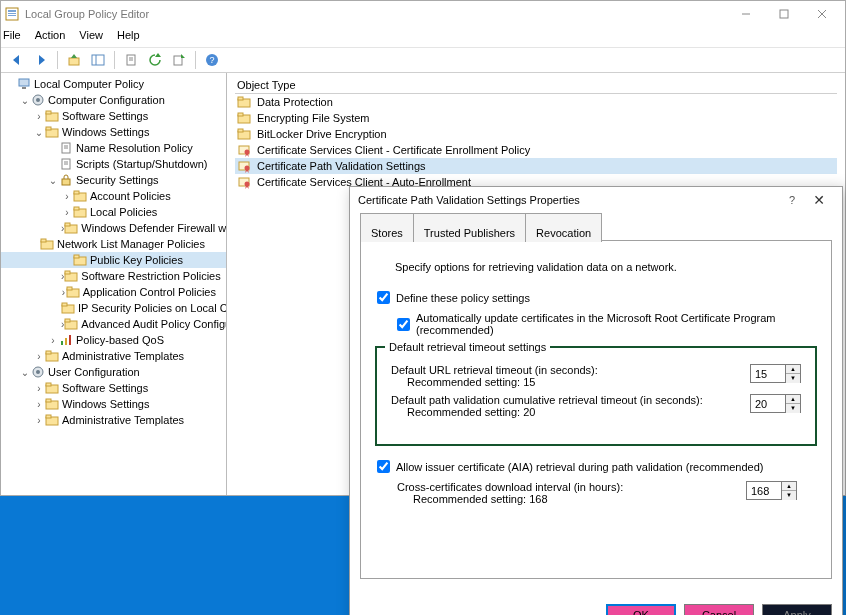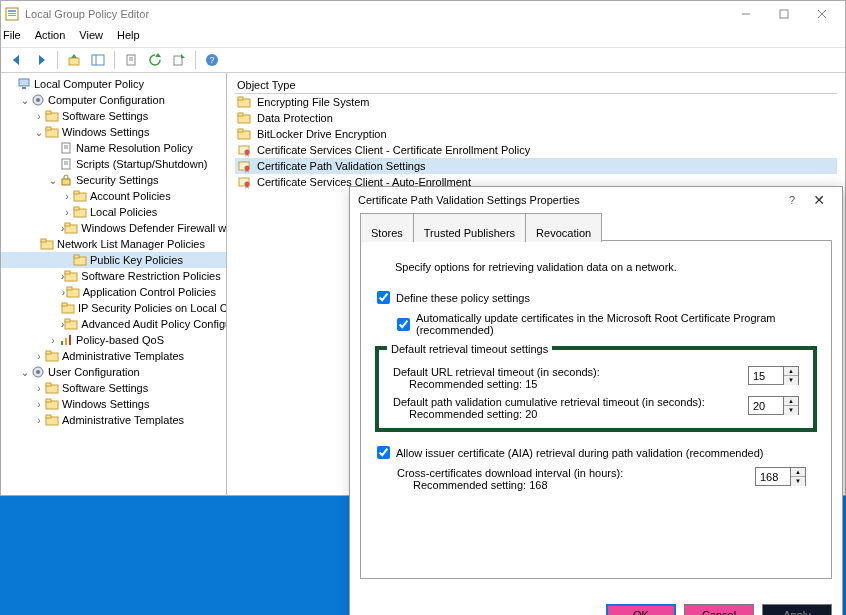--- a/index.html
+++ b/index.html
@@ -42,21 +42,21 @@
   .dlg-title .x { width: 30px; text-align: center; font-size: 14px; color: #333; }
   .dlg-body { flex: 1; padding: 6px 10px 0 10px; }
   .tabs { display: flex; align-items: flex-end; border-bottom: 1px solid #a0a0a0; height: 22px; }
   .tab { padding: 3px 10px 4px; border: 1px solid #a0a0a0; border-bottom: none; margin-right: -1px; background: #fff; position: relative; top: 1px; }
   .tab:not(.active) { background: #f4f4f4; top: 2px; padding-top:13px; padding-bottom:3px; }
   .tab.active { border-bottom: 1px solid #fff; }
   .tab-content { border: 1px solid #a0a0a0; border-top: none; padding: 14px 14px; height: 338px; }
   .desc { margin: 6px 20px 18px; }
   .cb-row { display: flex; align-items: center; gap: 6px; margin: 4px 0; }
   .cb-row input[type=checkbox] { margin: 0; }
-  .group { border: 4px solid #14532d; padding: 10px 10px 2px; margin: 10px 0 14px; position: relative; }
+  .group { border: 2px solid #14532d; padding: 10px 10px 20px; margin: 10px 0 14px; position: relative; }
   .group > .legend { position: absolute; top: -7px; left: 8px; background: #fff; padding: 0 4px; font-size: 11px; }
   .num-row { display: flex; align-items: flex-start; margin: 6px 4px; }
   .num-row .txt { flex: 1; }
   .rec { color: #000; margin-left: 16px; }
   .spinner { display: flex; align-items: center; border: 1px solid #7a7a7a; height: 19px; background: #fff; }
   .spinner input { border: none; width: 34px; padding: 0 4px; font-size: 11px; outline: none; }
   .spin-btns { display: flex; flex-direction: column; border-left: 1px solid #7a7a7a; }
   .spin-btns div { width: 14px; height: 9px; display: flex; align-items: center; justify-content: center; font-size: 6px; background: #f0f0f0; }
   .spin-btns div:first-child { border-bottom: 1px solid #aaa; }
   .dlg-btns { height: 40px; display: flex; justify-content: flex-end; align-items: center; gap: 8px; padding: 0 10px; }
@@ -387,30 +387,30 @@
     <div class="list-pane">
       <div class="list-header">Object Type</div>
       <div id="list-rows">
           <div class="list-row">
             <span class="lic">
               <svg width="14" height="14">
                 <rect x="1" y="4" width="12" height="8" fill="#fbe39b" stroke="#c8a03a"></rect>
                 <rect x="1" y="2" width="5" height="3" fill="#fbe39b" stroke="#c8a03a"></rect>
               </svg>
             </span>
-            <span class="lbl">Encrypting File System</span>
+            <span class="lbl">Data Protection</span>
           </div>
           <div class="list-row">
             <span class="lic">
               <svg width="14" height="14">
                 <rect x="1" y="4" width="12" height="8" fill="#fbe39b" stroke="#c8a03a"></rect>
                 <rect x="1" y="2" width="5" height="3" fill="#fbe39b" stroke="#c8a03a"></rect>
               </svg>
             </span>
-            <span class="lbl">Data Protection</span>
+            <span class="lbl">Encrypting File System</span>
           </div>
           <div class="list-row">
             <span class="lic">
               <svg width="14" height="14">
                 <rect x="1" y="4" width="12" height="8" fill="#fbe39b" stroke="#c8a03a"></rect>
                 <rect x="1" y="2" width="5" height="3" fill="#fbe39b" stroke="#c8a03a"></rect>
               </svg>
             </span>
             <span class="lbl">BitLocker Drive Encryption</span>
           </div>
@@ -502,21 +502,21 @@
               </div>
           </div>
         </div>
       </div>
 
       <div class="cb-row" style="margin-left:2px;">
         <input type="checkbox" checked="" style="">
         <span>Allow issuer certificate (AIA) retrieval during path validation (recommended)</span>
       </div>
 
-      <div class="num-row" style="margin:8px 11px 0 22px;">
+      <div class="num-row" style="margin:8px 20px 0 22px;">
         <div class="txt">
           <div>Cross-certificates download interval (in hours):</div>
           <div class="rec">Recommended setting: 168</div>
         </div>
         <div class="spinner">
           <input value="168" style="">
           <div class="spin-btns">
               <div>▲</div>
               <div>▼</div>
             </div>

